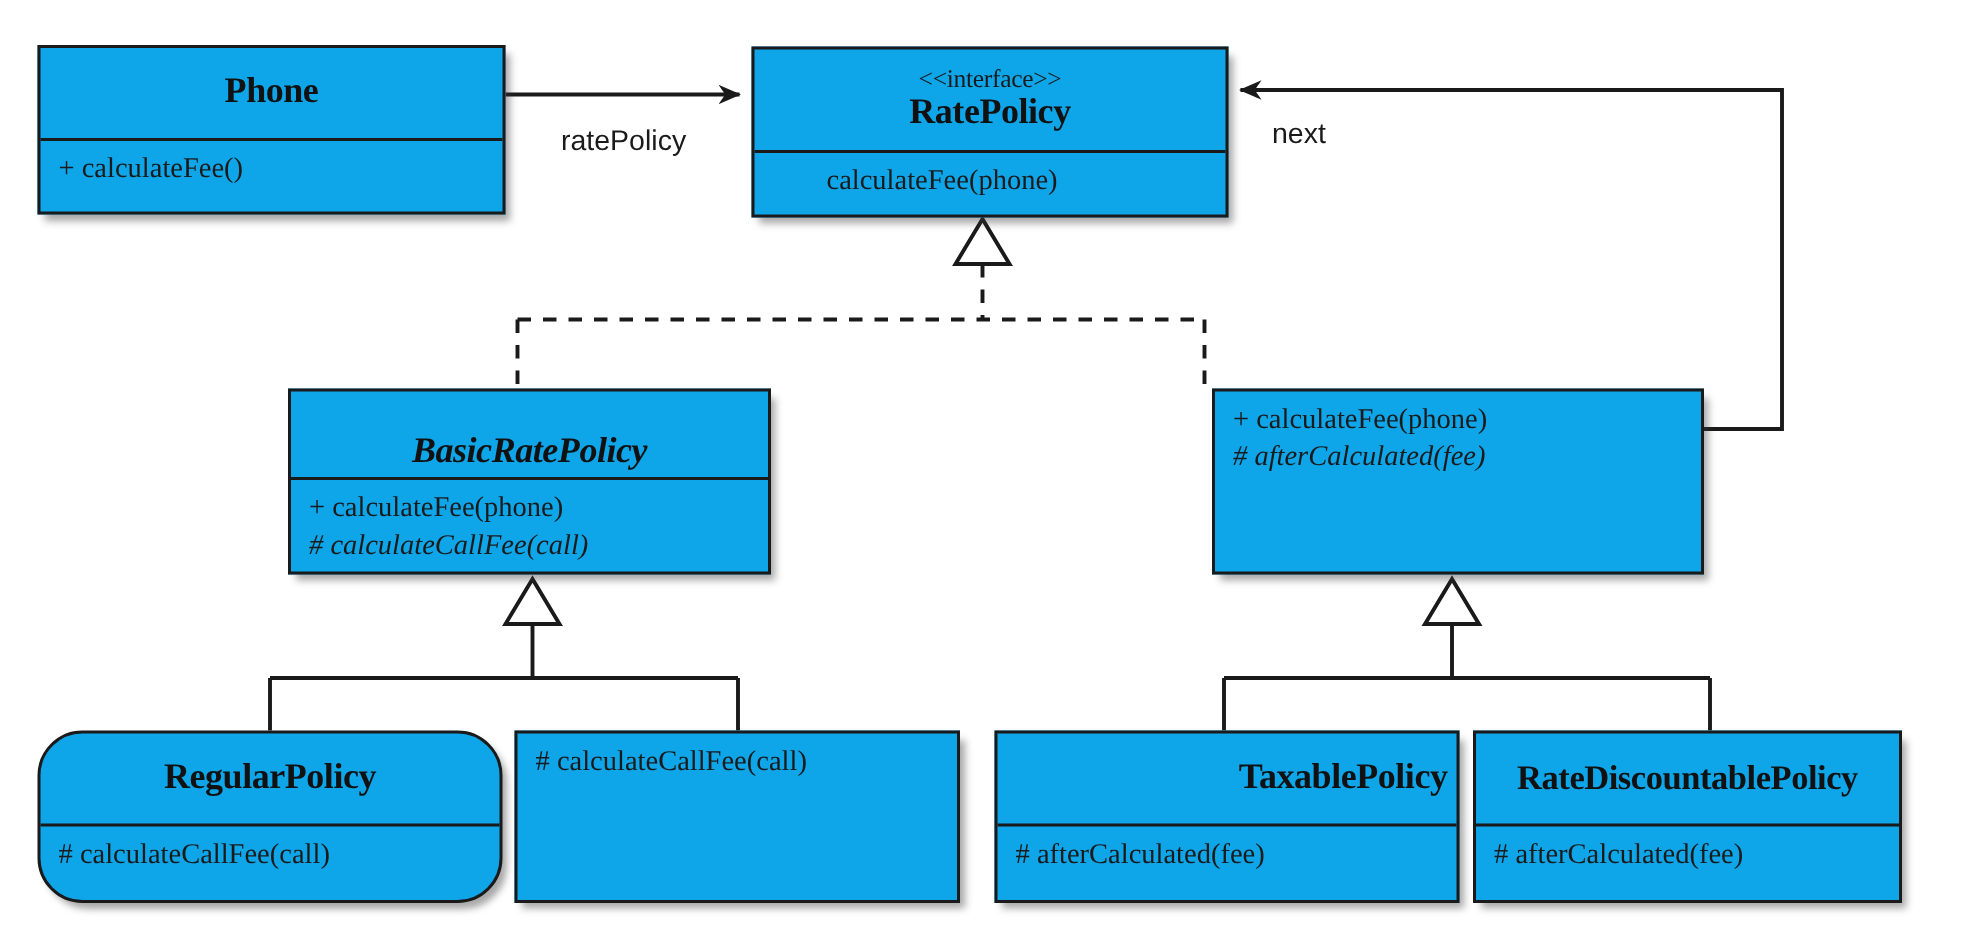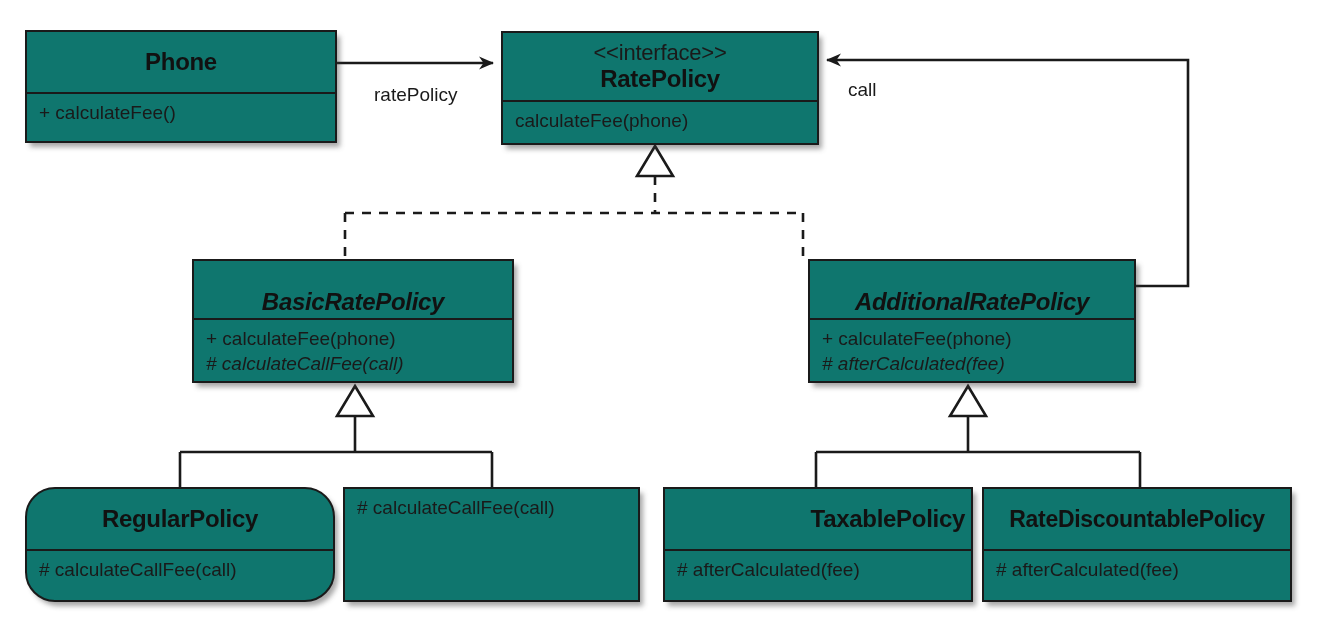--- a/index.html
+++ b/index.html
@@ -22,38 +22,39 @@
     top: 0;
     width: 1317px;
     height: 621px;
     pointer-events: none;
   }
 
   
   .uml-class {
     position: absolute;
     box-sizing: border-box;
-    background: #0f766e;
+    background: #0ea5e9;
     border: 2.5px solid #1a1a1a;
     box-shadow: 4px 5px 5px -1px rgba(60,60,60,0.45);
     z-index: 5;
+    font-family: Liberation Serif, serif;
   }
   .uml-header {
     box-sizing: border-box;
     width: 100%;
     border-bottom: 2.5px solid #1a1a1a;
     display: flex;
     flex-direction: column;
     align-items: center;
     justify-content: center;
     text-align: center;
     padding: 2px 6px;
   }
   .stereotype {
-    font-size: 22px;
+    font-size: 17px;
     font-weight: 400;
     color: #1a1a1a;
     line-height: 1.15;
     letter-spacing: -0.2px;
   }
   .cls-name {
     font-size: 24px;
     font-weight: bold;
     color: #111111;
     line-height: 1.15;
@@ -142,55 +143,52 @@
       <polygon points="968,386 986,416 950,416" fill="#ffffff" stroke="#1a1a1a" stroke-width="2.6" stroke-linejoin="miter"></polygon>
       <line x1="968" y1="416" x2="968" y2="452" stroke="#1a1a1a" stroke-width="2.6"></line>
       <line x1="816" y1="452" x2="1140" y2="452" stroke="#1a1a1a" stroke-width="2.6"></line>
       <line x1="816" y1="452" x2="816" y2="487" stroke="#1a1a1a" stroke-width="2.6"></line>
       <line x1="1140" y1="452" x2="1140" y2="487" stroke="#1a1a1a" stroke-width="2.6"></line>
     </g>
   </svg>
 
   <div class="edge-label" style="left:374px; top:84px;">ratePolicy</div>
 
-  <div class="edge-label" style="left:848px; top:79px;">call</div>
+  <div class="edge-label" style="left:848px; top:79px;">next</div>
 
   <div class="uml-class" style="left:25px; top:30px; width:312px; height:113px;">
     <div class="uml-header" style="height:62px;">
       <div class="cls-name">Phone</div>
     </div>
     <div class="uml-body" style="height:32px;">
       <div class="member">+ calculateFee()</div>
     </div>
   </div>
 
   <div class="uml-class" style="left:501px; top:31px; width:318px; height:114px;">
     <div class="uml-header" style="height:69px;">
       <div class="stereotype">&lt;&lt;interface&gt;&gt;</div>
       <div class="cls-name">RatePolicy</div>
     </div>
-    <div class="uml-body" style="height:42px;">
+    <div class="uml-body" style="height:42px;margin-left:36px;">
       <div class="member">calculateFee(phone)</div>
     </div>
   </div>
 
   <div class="uml-class" style="left:192px; top:259px; width:322px; height:124px;">
     <div class="uml-header" style="height:59px;">
       <div class="cls-name abstract">BasicRatePolicy</div>
     </div>
     <div class="uml-body" style="height:62px;">
       <div class="member">+ calculateFee(phone)</div>
       <div class="member abstract"># calculateCallFee(call)</div>
     </div>
   </div>
 
   <div class="uml-class" style="left:808px; top:259px; width:328px; height:124px;">
-    <div class="uml-header" style="height:59px;">
-      <div class="cls-name abstract">AdditionalRatePolicy</div>
-    </div>
     <div class="uml-body" style="height:62px;">
       <div class="member">+ calculateFee(phone)</div>
       <div class="member abstract"># afterCalculated(fee)</div>
     </div>
   </div>
 
   <div class="uml-class" style="left:25px; top:487px; width:310px; height:115px;border-radius:30px;">
     <div class="uml-header" style="height:62px;">
       <div class="cls-name">RegularPolicy</div>
     </div>
@@ -207,21 +205,21 @@
 
   <div class="uml-class" style="left:663px; top:487px; width:310px; height:115px;">
     <div class="uml-header" style="height:62px;align-items:flex-end;">
       <div class="cls-name">TaxablePolicy</div>
     </div>
     <div class="uml-body" style="height:50px;">
       <div class="member"># afterCalculated(fee)</div>
     </div>
   </div>
 
-  <div class="uml-class" style="left:982px; top:487px; width:310px; height:115px;">
+  <div class="uml-class" style="left:982px; top:487px; width:286px; height:115px;">
     <div class="uml-header" style="height:62px;">
       <div class="cls-name" style="font-size:23px;">RateDiscountablePolicy</div>
     </div>
     <div class="uml-body" style="height:50px;">
       <div class="member"># afterCalculated(fee)</div>
     </div>
   </div>
 
 </div>
 

